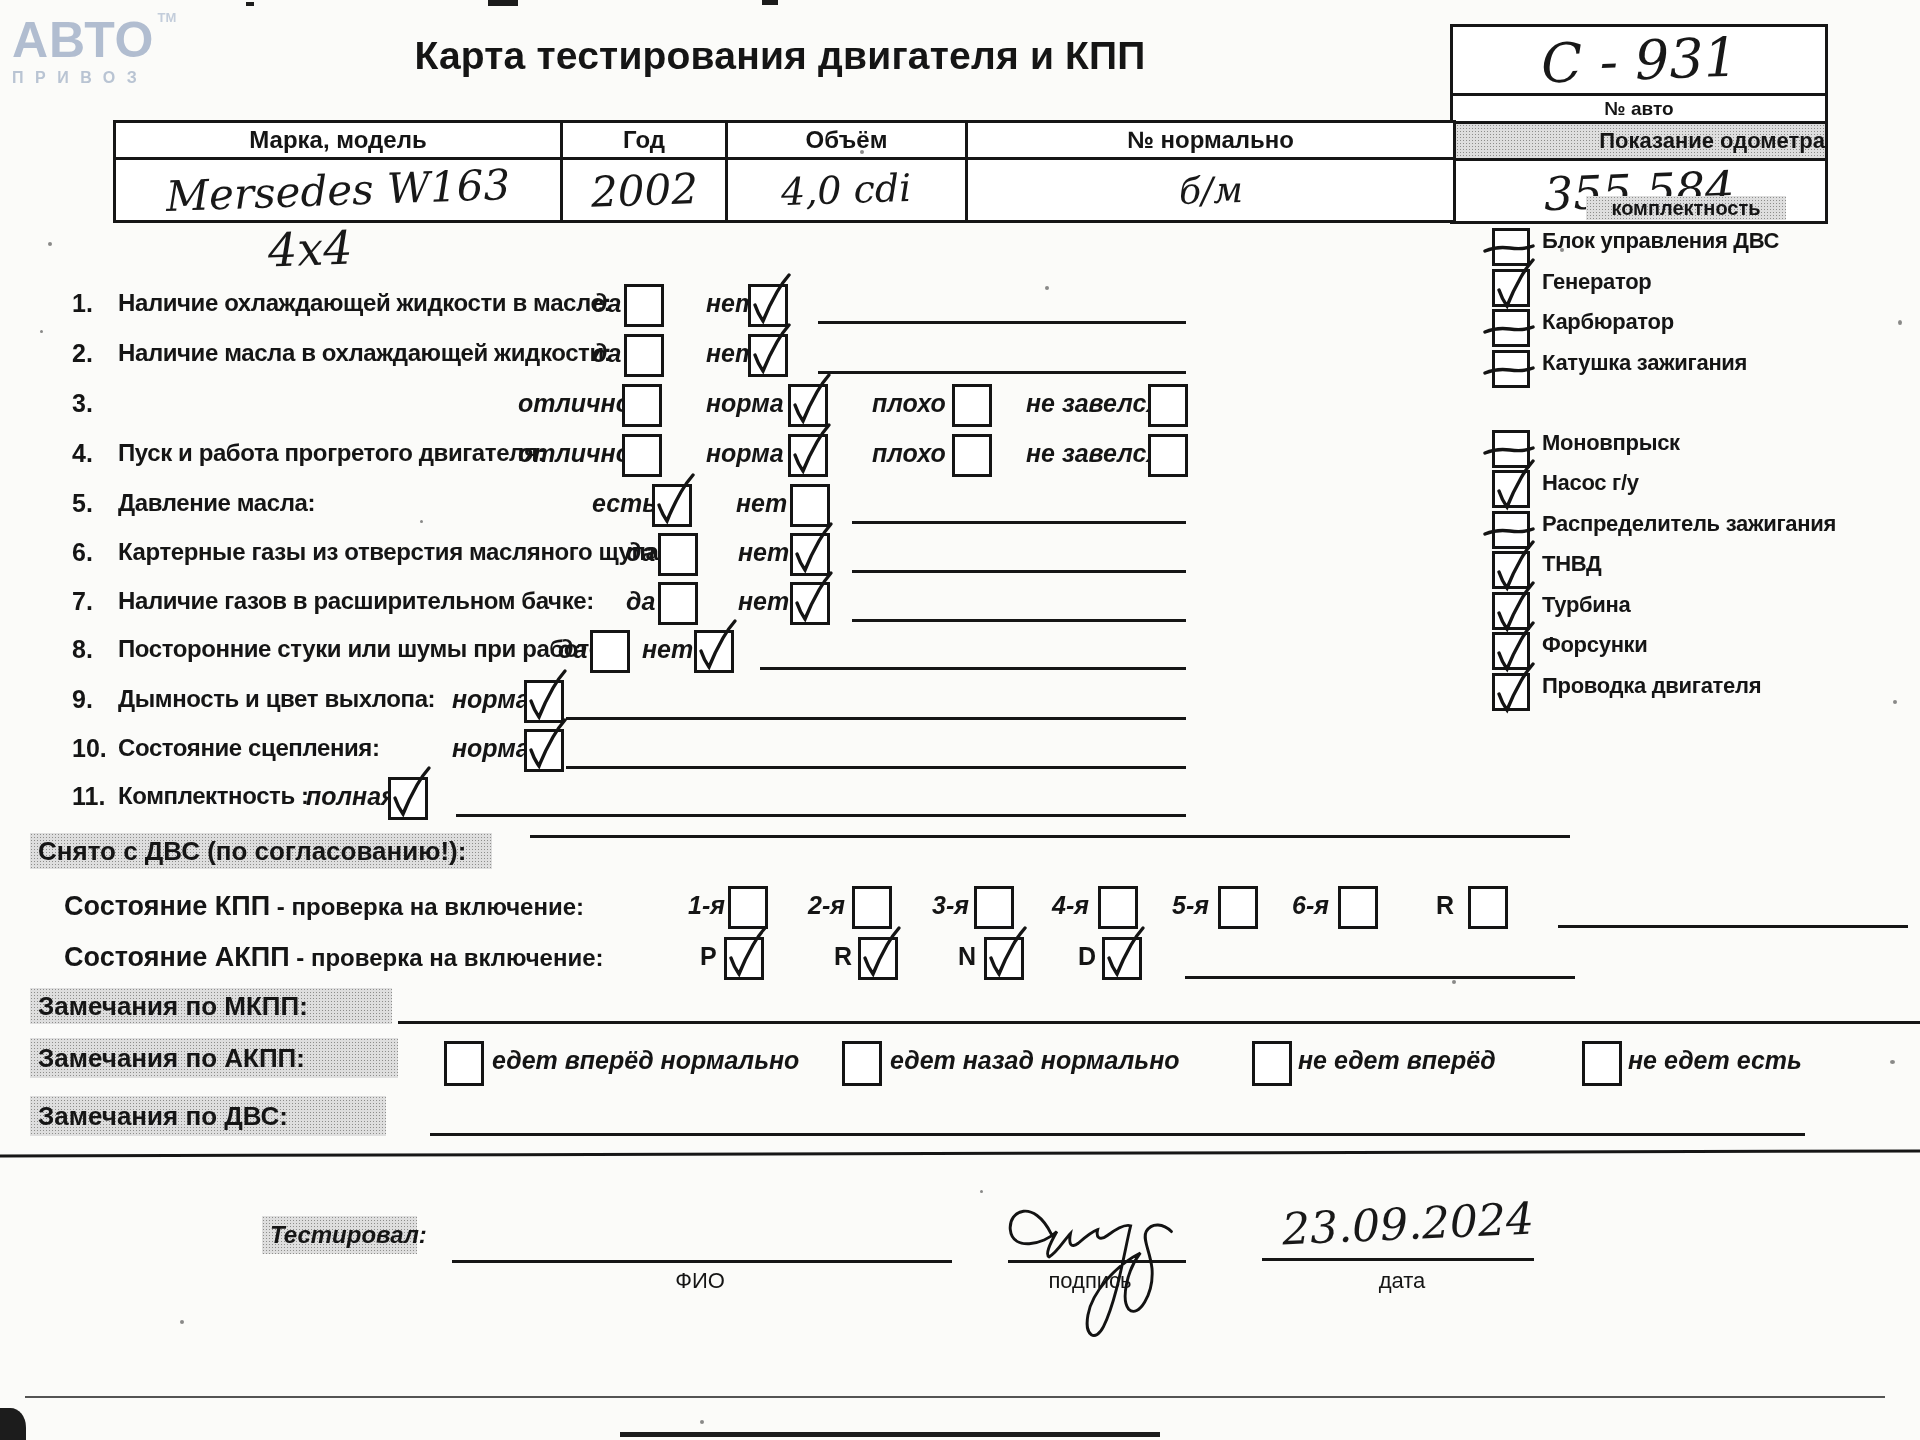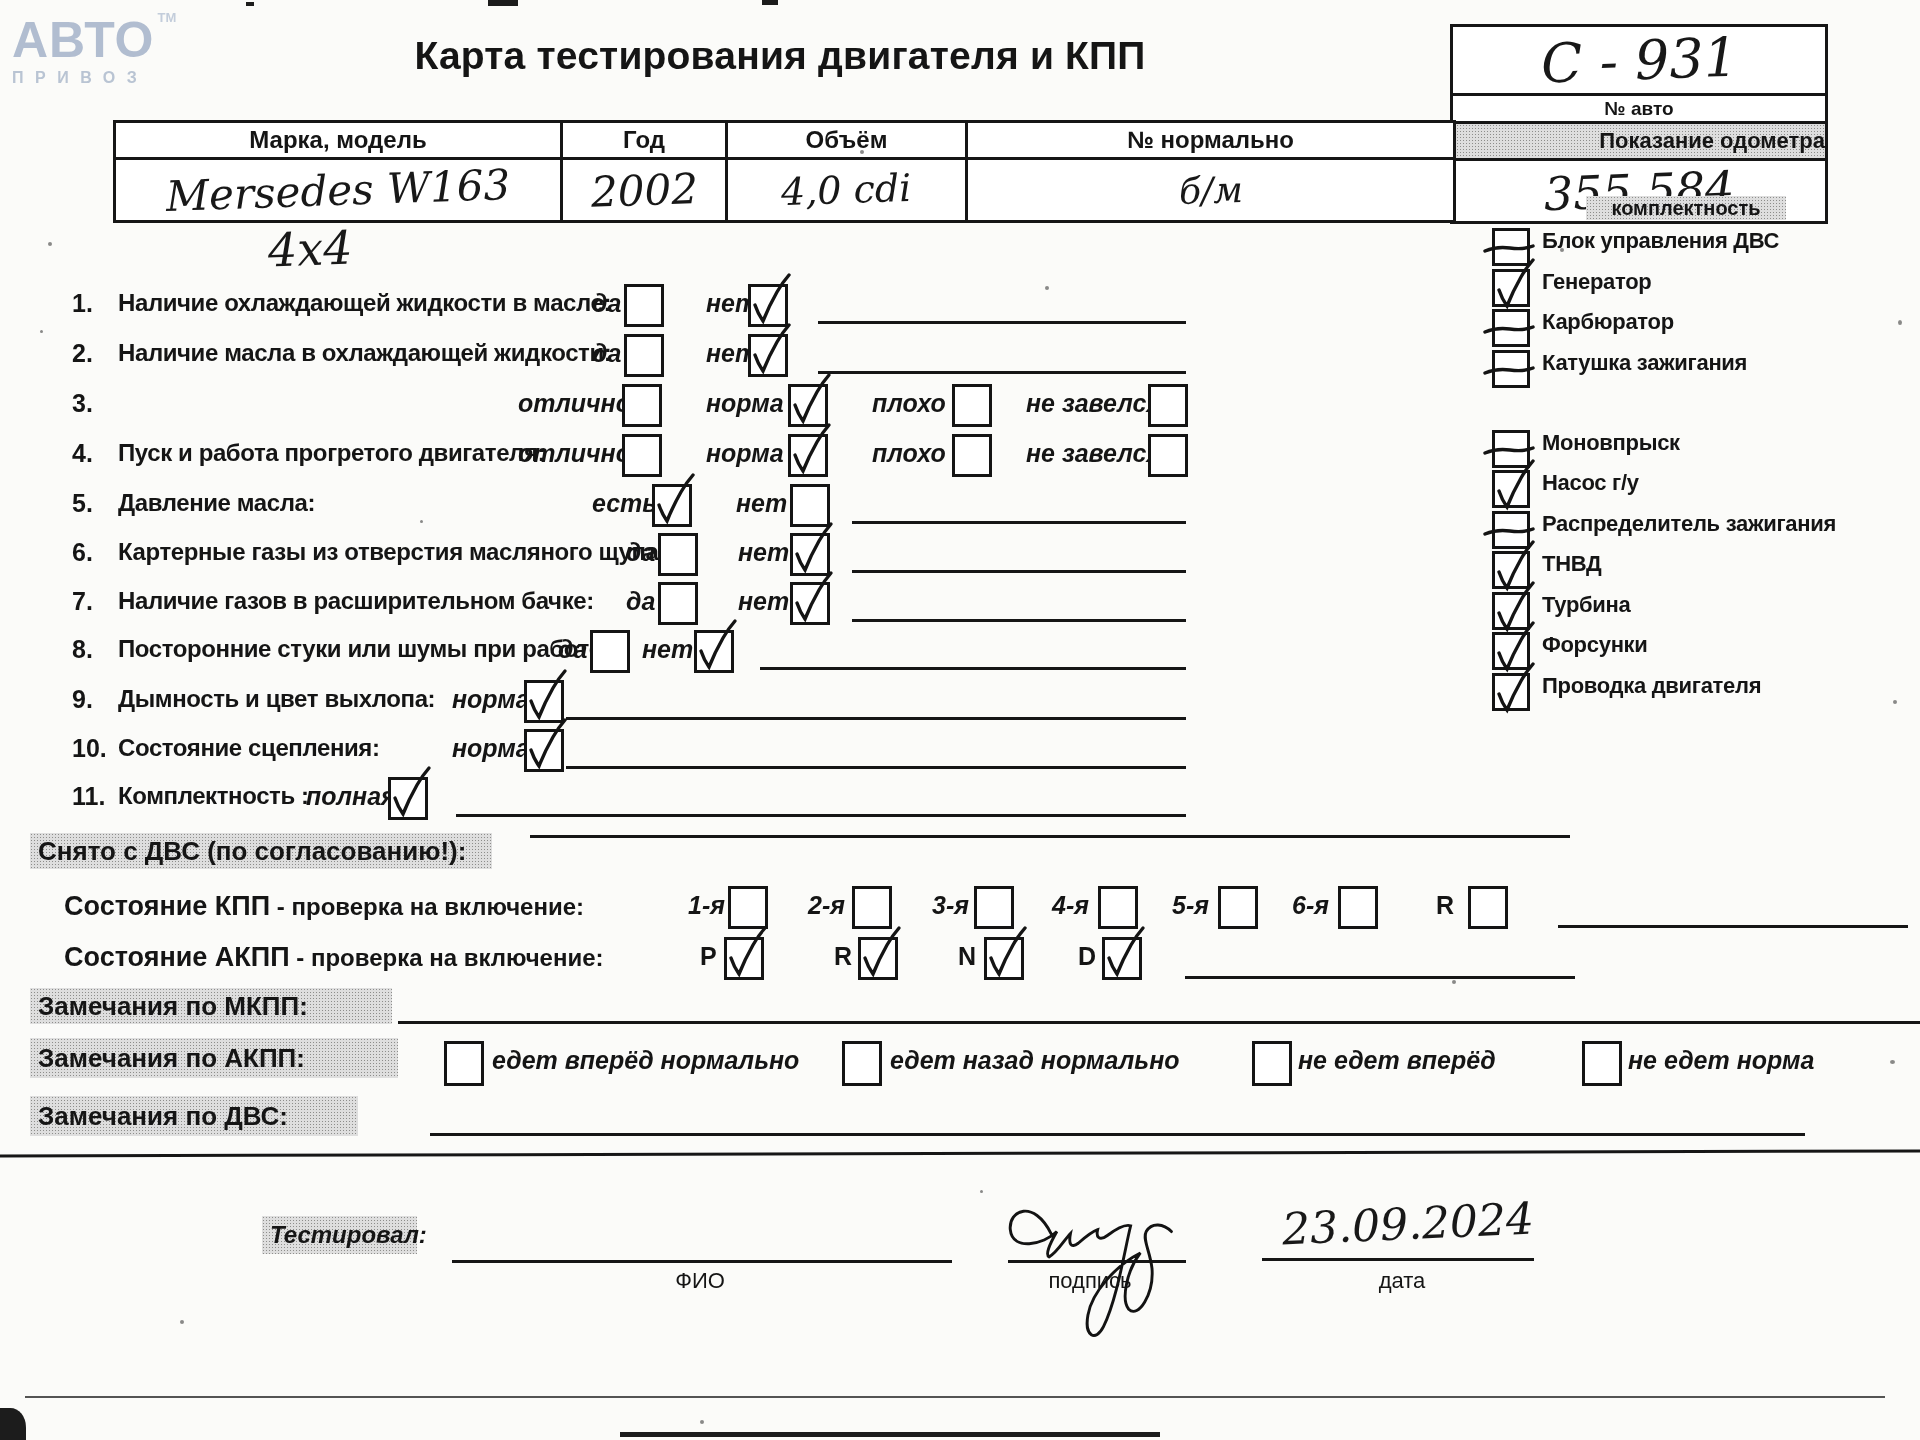--- a/index.html
+++ b/index.html
@@ -316,24 +316,24 @@
 
   <div class="bar shaded" style="left:30px;top:1038px;width:368px;height:40px;font-size:26px;">Замечания по АКПП:</div>
   <div class="cl-row" style="top:1040px;height:40px">
     <span class="cb" style="left:444px;height:39px" data-mark="empty"></span>
     <span class="opt-label" style="left:492px">едет вперёд нормально</span>
     <span class="cb" style="left:842px;height:39px" data-mark="empty"></span>
     <span class="opt-label" style="left:890px">едет назад нормально</span>
     <span class="cb" style="left:1252px;height:39px" data-mark="empty"></span>
     <span class="opt-label" style="left:1298px">не едет вперёд</span>
     <span class="cb" style="left:1582px;height:39px" data-mark="empty"></span>
-    <span class="opt-label" style="left:1628px">не едет норма</span>
-  </div>
-
-  <div class="bar shaded" style="left:30px;top:1096px;width:328px;height:40px;font-size:26px;">Замечания по ДВС:</div>
+    <span class="opt-label" style="left:1628px">не едет есть</span>
+  </div>
+
+  <div class="bar shaded" style="left:30px;top:1096px;width:356px;height:40px;font-size:26px;">Замечания по ДВС:</div>
   <span class="line" style="left:430px;top:1100px;width:1375px;height:33px;"></span>
 
   <span class="line" style="left:0;top:1152px;width:1920px;transform:rotate(-0.15deg);"></span>
 
   <div class="comp-head shaded">комплектность</div>
 
   <div class="comp-item" style="top:228px">
       <span class="cb" data-mark="dash">
         <svg class="dashm" viewBox="0 0 54 58">
           <path d="M0 34 Q12 29 25 31 Q38 33 48 29"></path>

